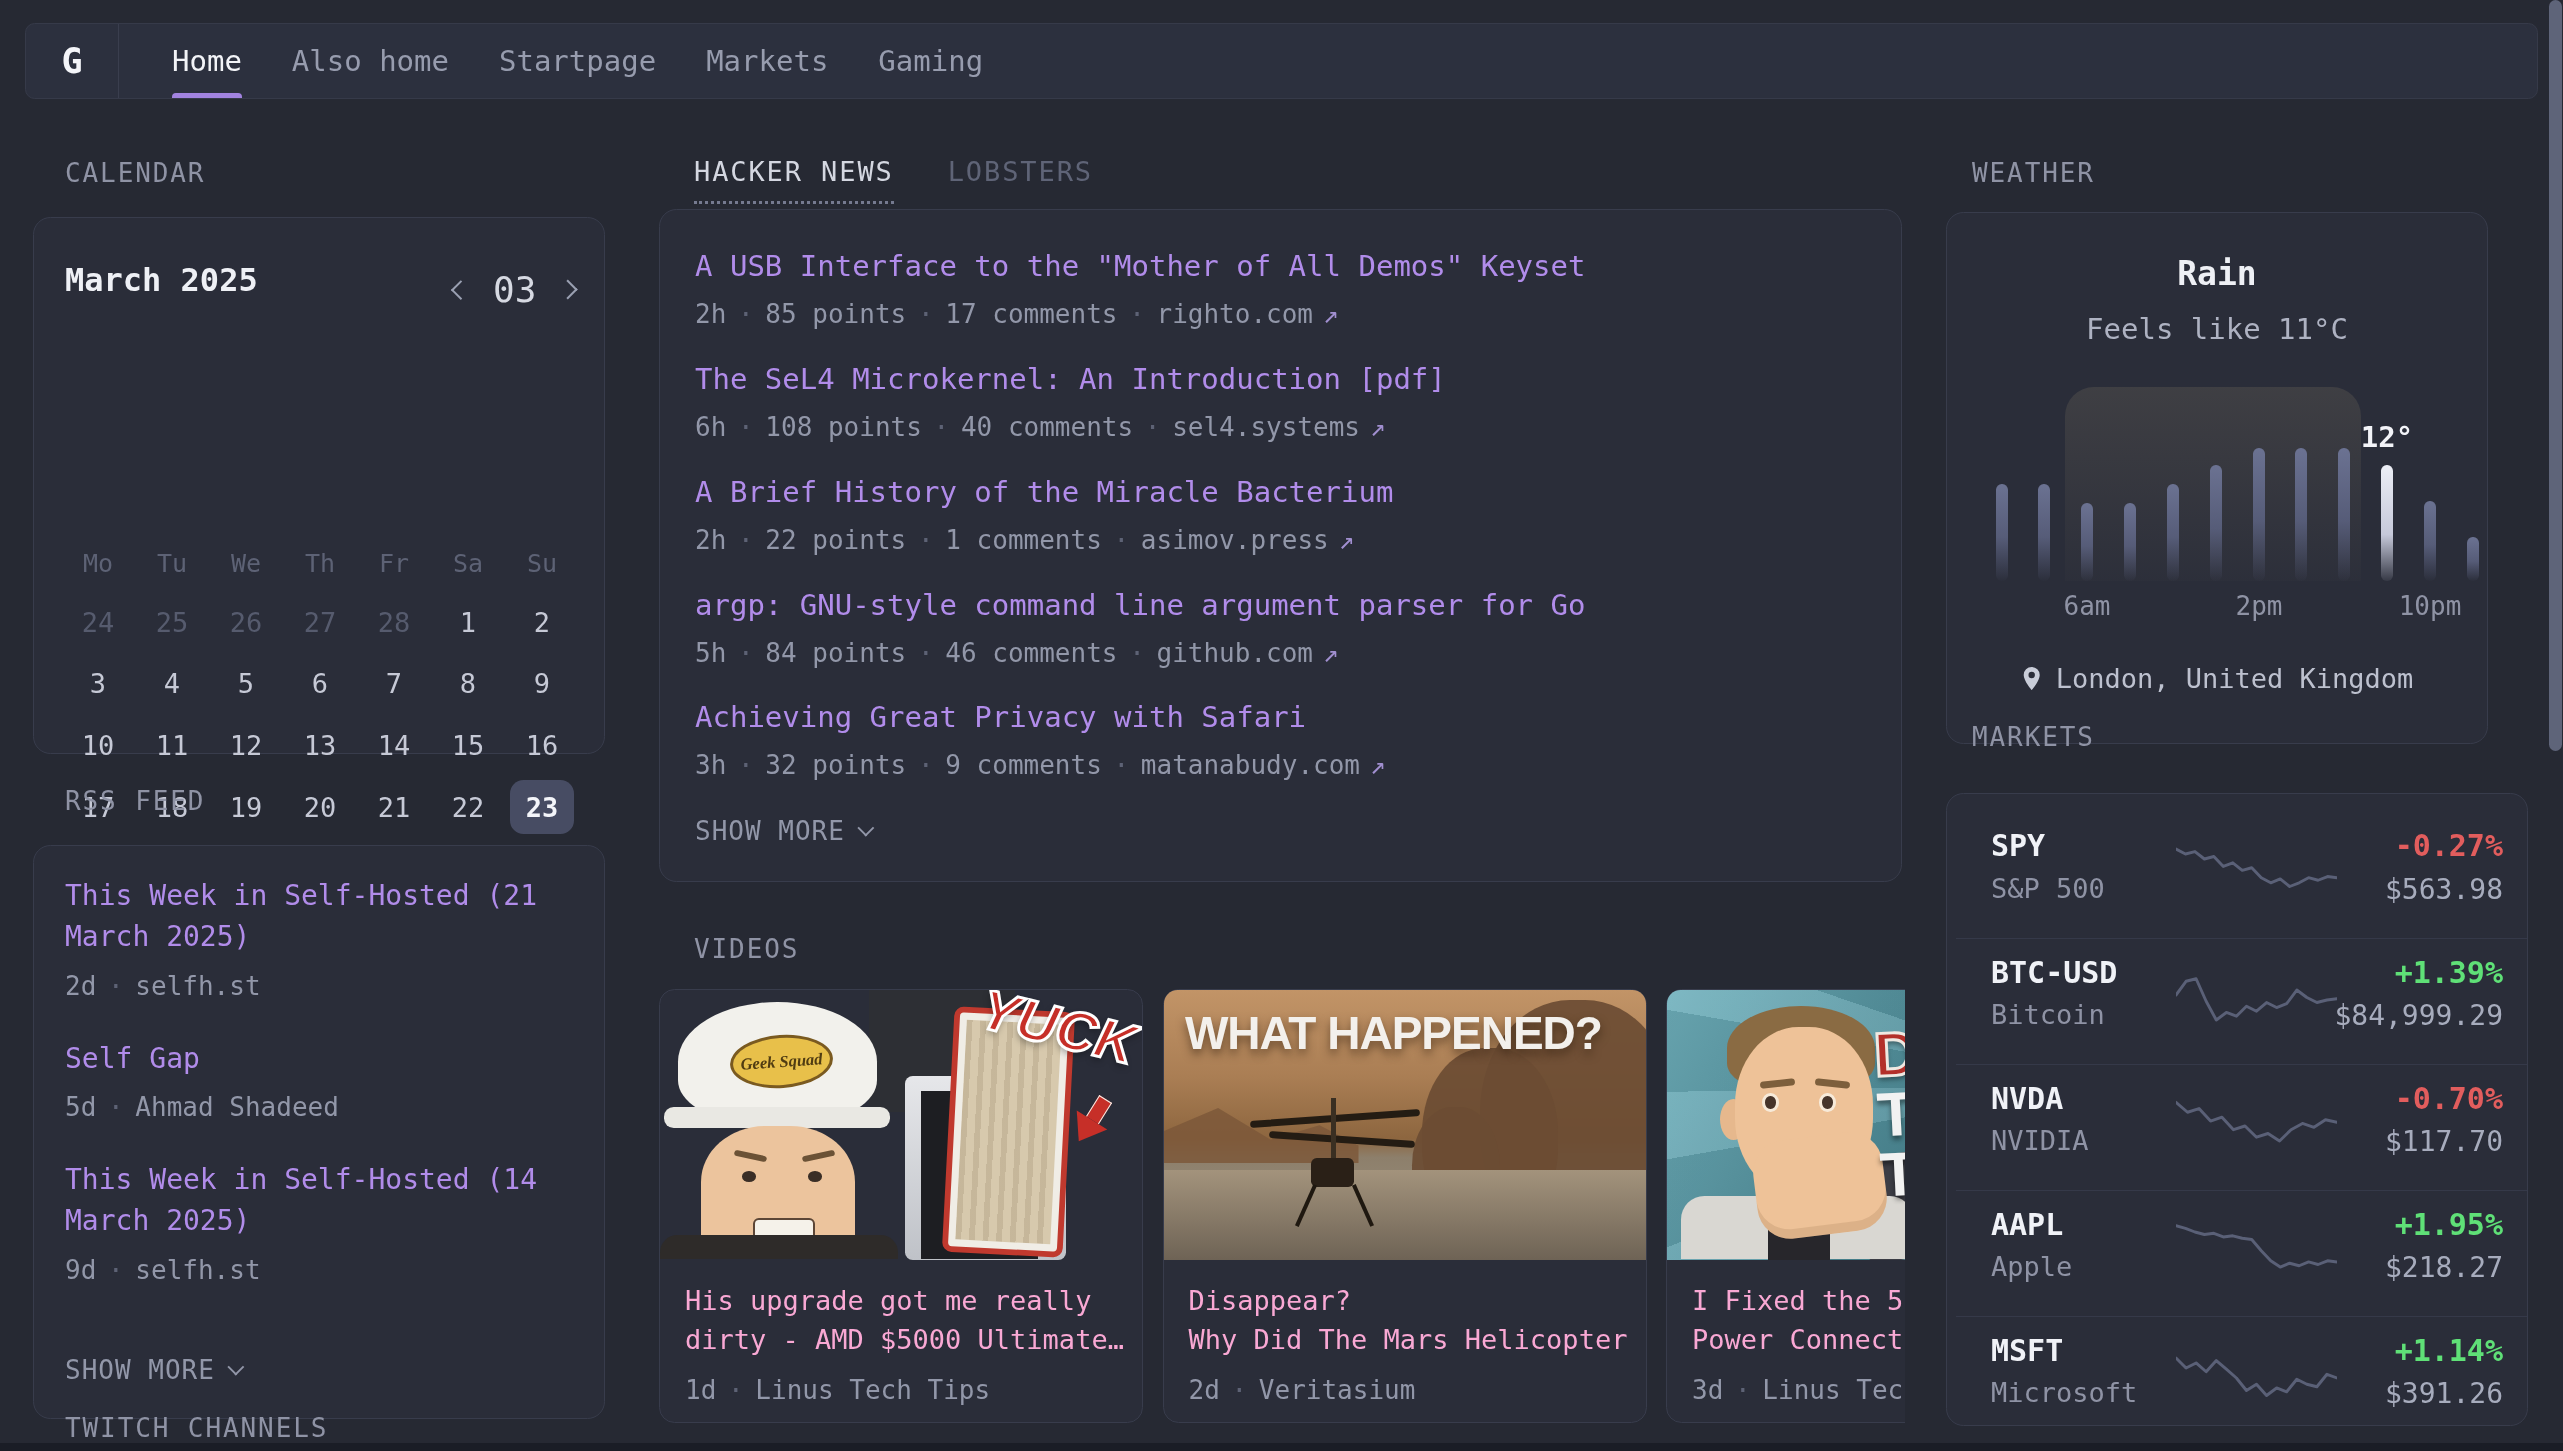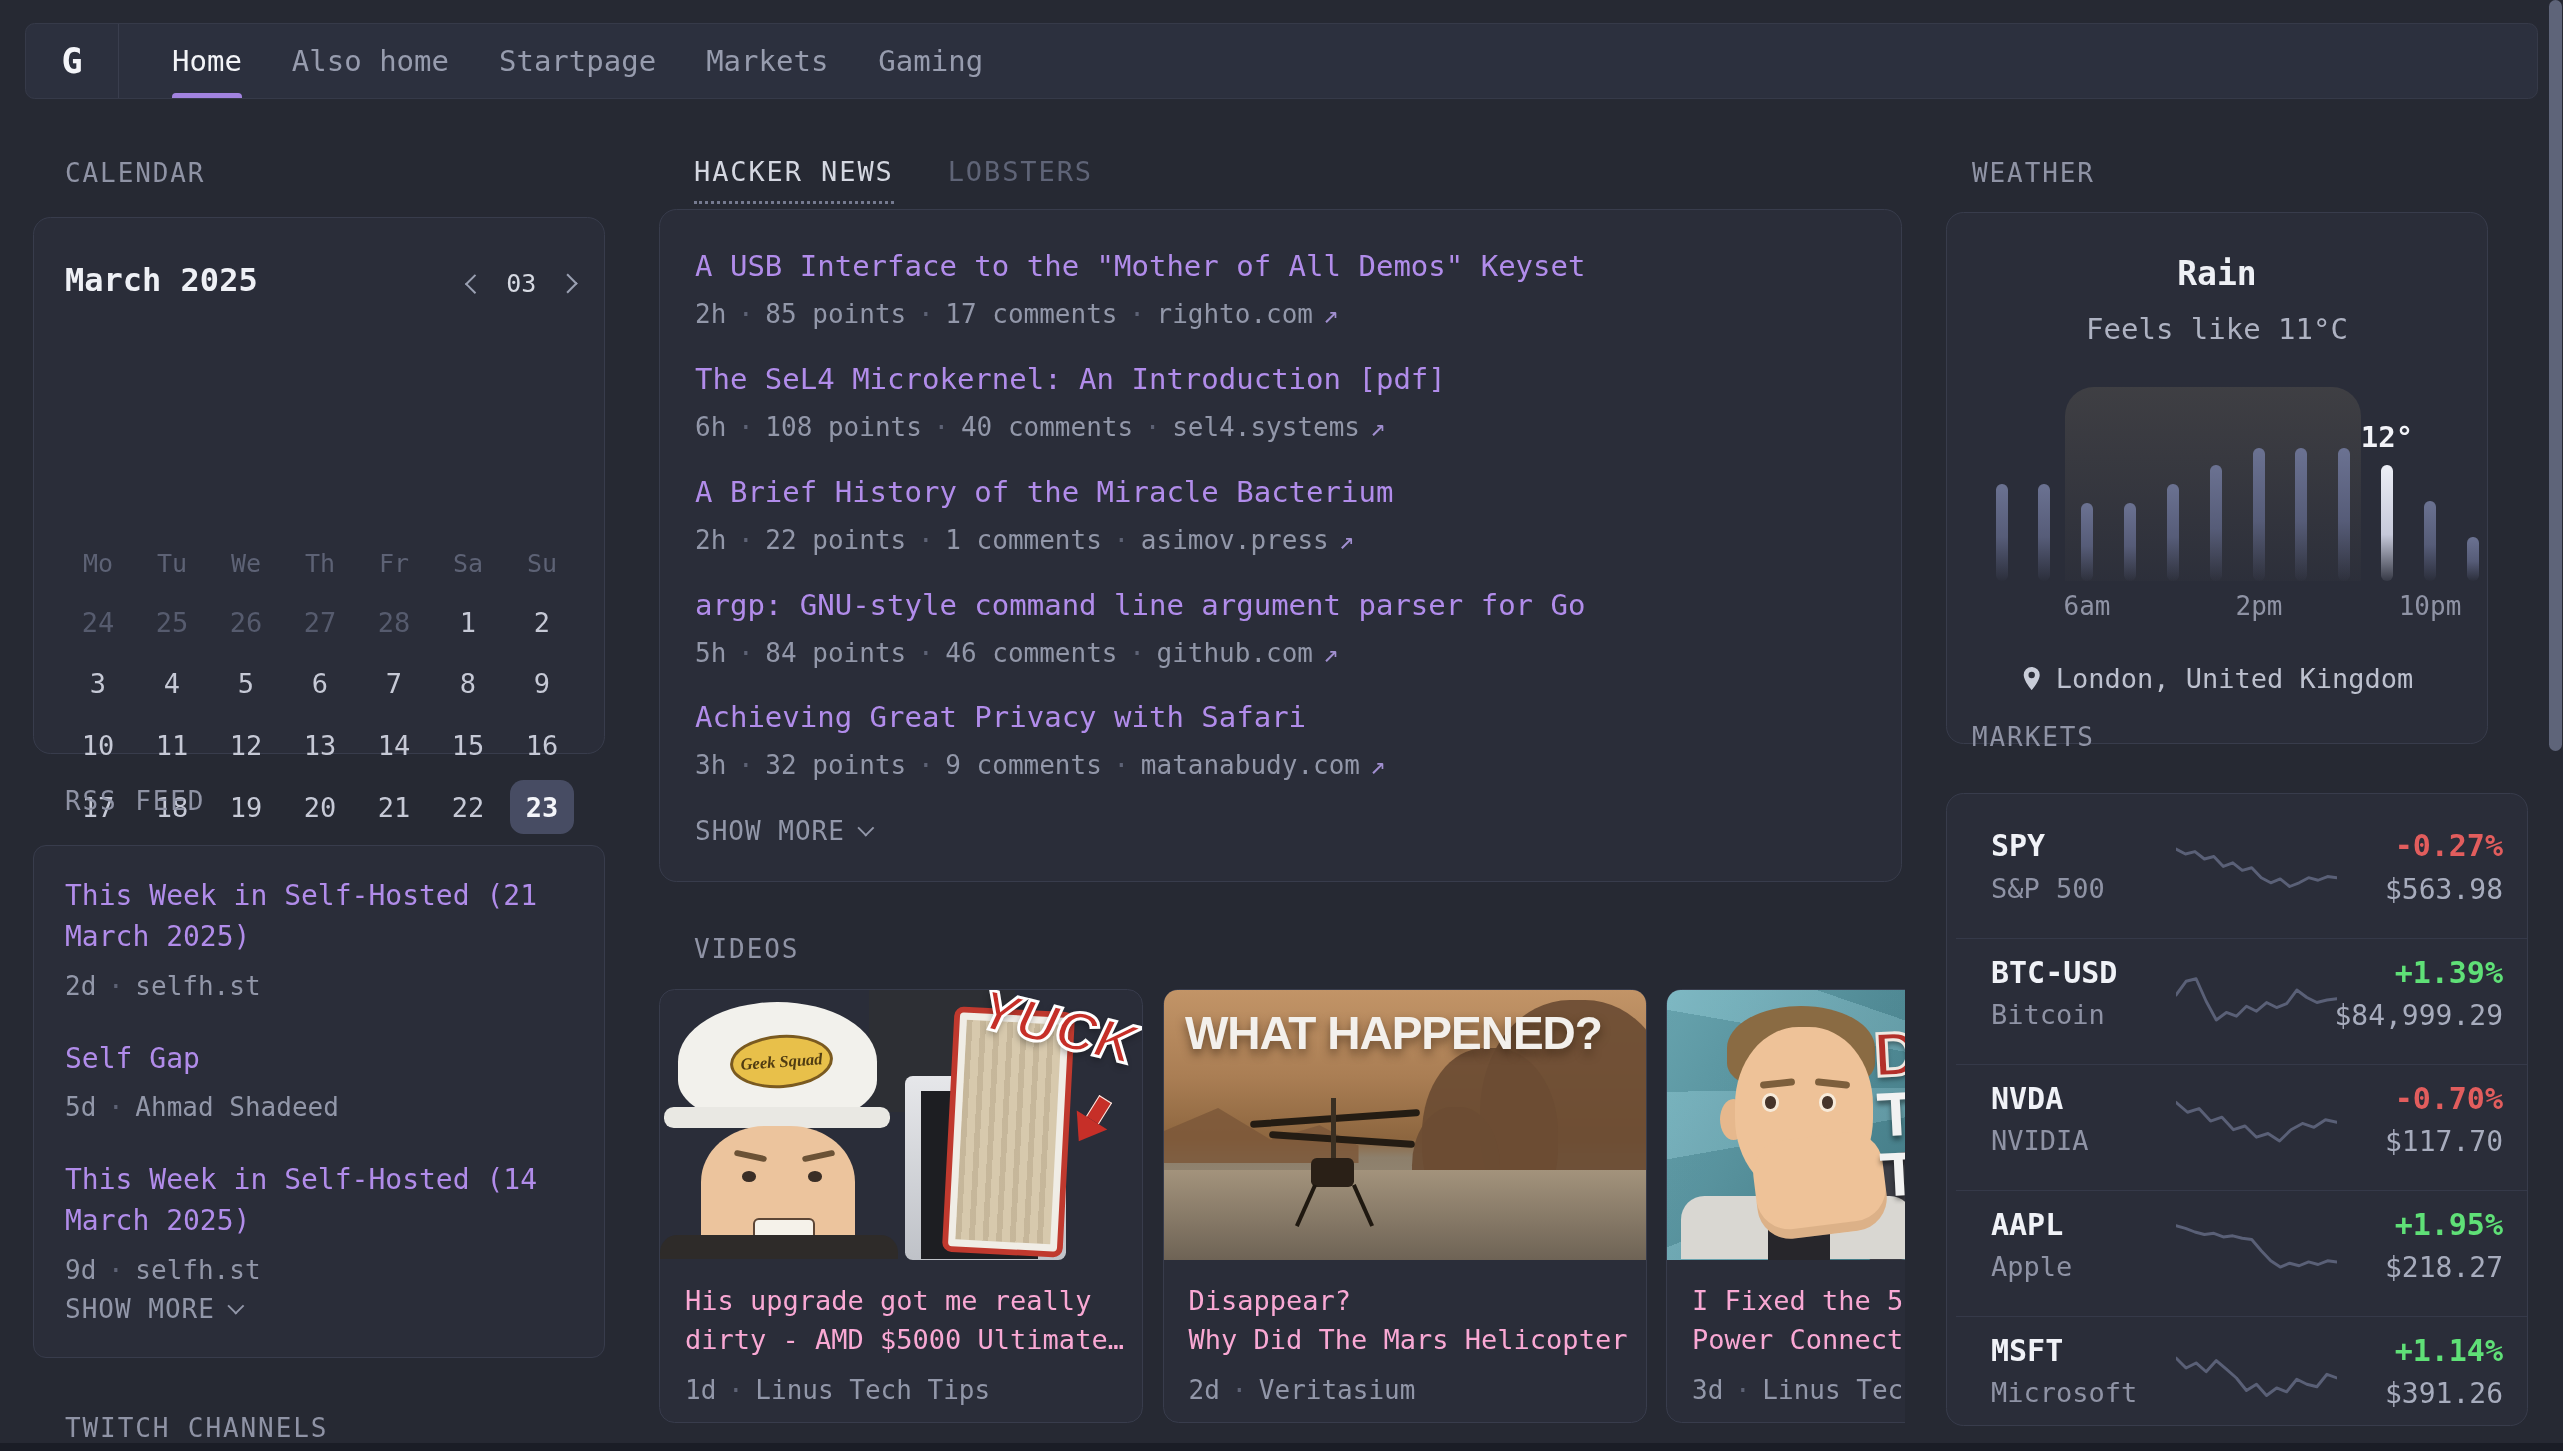--- a/index.html
+++ b/index.html
@@ -30,32 +30,32 @@
   .chev-down { transform:rotate(45deg); margin-left:15.6px; margin-bottom:5.8px; }
   .dot { color:#5d6275; margin:0 11.7px; }
 
   
   .cal-card { left:0; top:217px; width:572px; height:537px; }
   .cal-title { position:absolute; left:31px; top:43px; font-size:32px; font-weight:bold; color:#eef0f5; }
   .cal-controls { position:absolute; right:29px; top:51px; display:flex; align-items:center; gap:25px; color:#9aa0b2; }
   .cal-chev { width:13.6px; height:13.6px; border-left:2.9px solid currentColor; border-bottom:2.9px solid currentColor; cursor:pointer; }
   .cal-chev.left { transform:rotate(45deg); }
   .cal-chev.right { transform:rotate(225deg); }
-  .cal-badge { font-size:25px; color:#d6d9e2; }
+  .cal-badge { font-size:36px; color:#d6d9e2; }
   .cal-weekdays, .cal-grid { position:absolute; left:27px; width:518px; display:grid; grid-template-columns:repeat(7,74px); justify-items:center; }
   .cal-weekdays { top:331px; }
   .wd { font-size:25px; color:#5d6275; }
   .cal-grid { top:377px; grid-auto-rows:54px; row-gap:7.8px; align-items:center; }
   .day { width:64px; height:54px; display:flex; align-items:center; justify-content:center;
          font-size:27px; color:#c6c9d6; border-radius:13.6px; cursor:pointer; }
   .day.out { color:#565b6e; }
   .day.sel { background:#474c63; color:#f4f5fa; font-weight:bold; }
 
   
-  .rss-card { left:0; top:845px; width:572px; height:513px; padding:29px 31px;border-radius:13px; }
+  .rss-card { left:0; top:845px; width:572px; height:574px; padding:29px 31px; }
   .feed-item { margin-bottom:37px; }
   .feed-title { font-size:28px; line-height:41px; color:#b18cea; cursor:pointer; }
   .feed-meta { margin-top:13.6px; font-size:26px; color:#9297a9; }
   .rss-more { left:31px; bottom:33px; }
 
   
   .news-tabs { position:absolute; left:35px; top:156px; display:flex; gap:54px; }
   .news-tab { font-size:27px; letter-spacing:1.9px; color:#5f6477; cursor:pointer; padding-bottom:13.6px; }
   .news-tab.active { color:#d4d7e1; border-bottom:3.9px dotted #757a90; }
   .news-card { left:0; top:209px; width:1243px; height:673px; }

